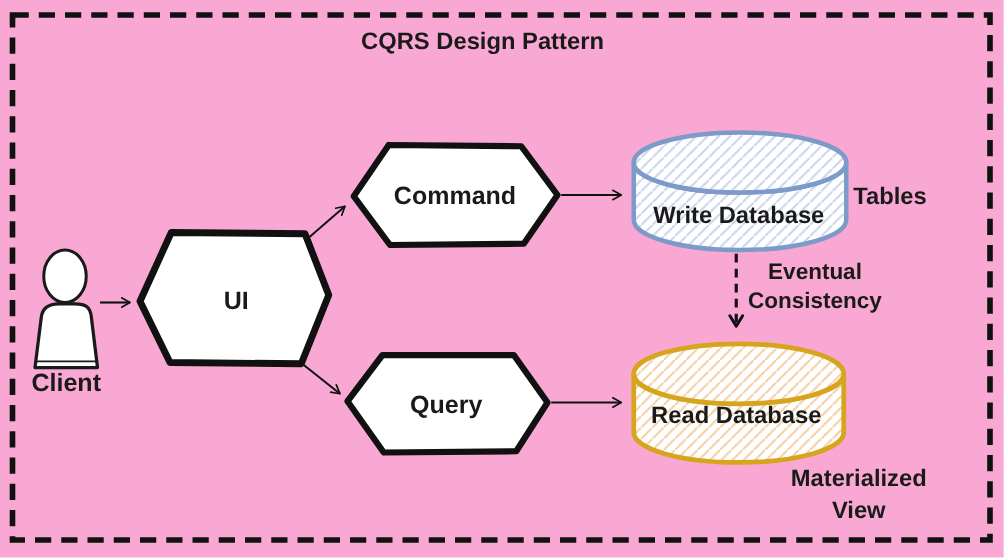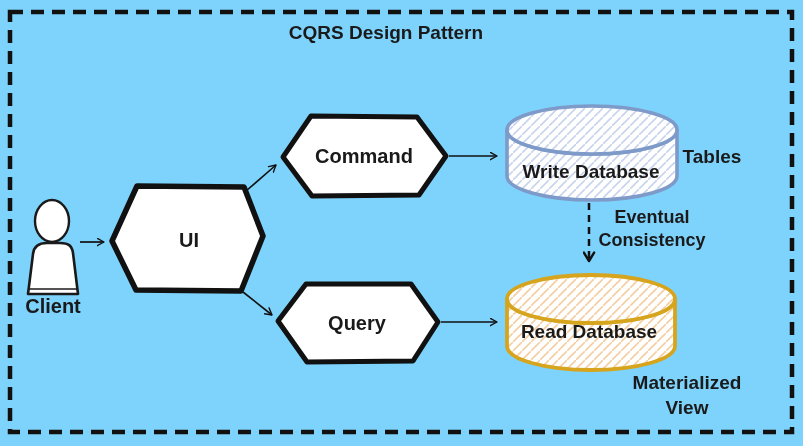--- a/index.html
+++ b/index.html
@@ -1,20 +1,20 @@
 <!DOCTYPE html>
 <html><head>
 <meta charset="utf-8">
 <style>
   html, body { margin: 0; padding: 0; background: #ffffff; }
   .canvas {
     position: relative;
     width: 803px;
     height: 446px;
-    background: #7dd3fc;
+    background: #f9a8d4;
     font-family: "Liberation Sans", sans-serif;
   }
   svg { display: block; }
   text {
     font-family: "Liberation Sans", sans-serif;
     font-weight: bold;
     fill: #1a1a1a;
   }
   .title-text   { font-size: 19px; }
   .node-text    { font-size: 20px; }

